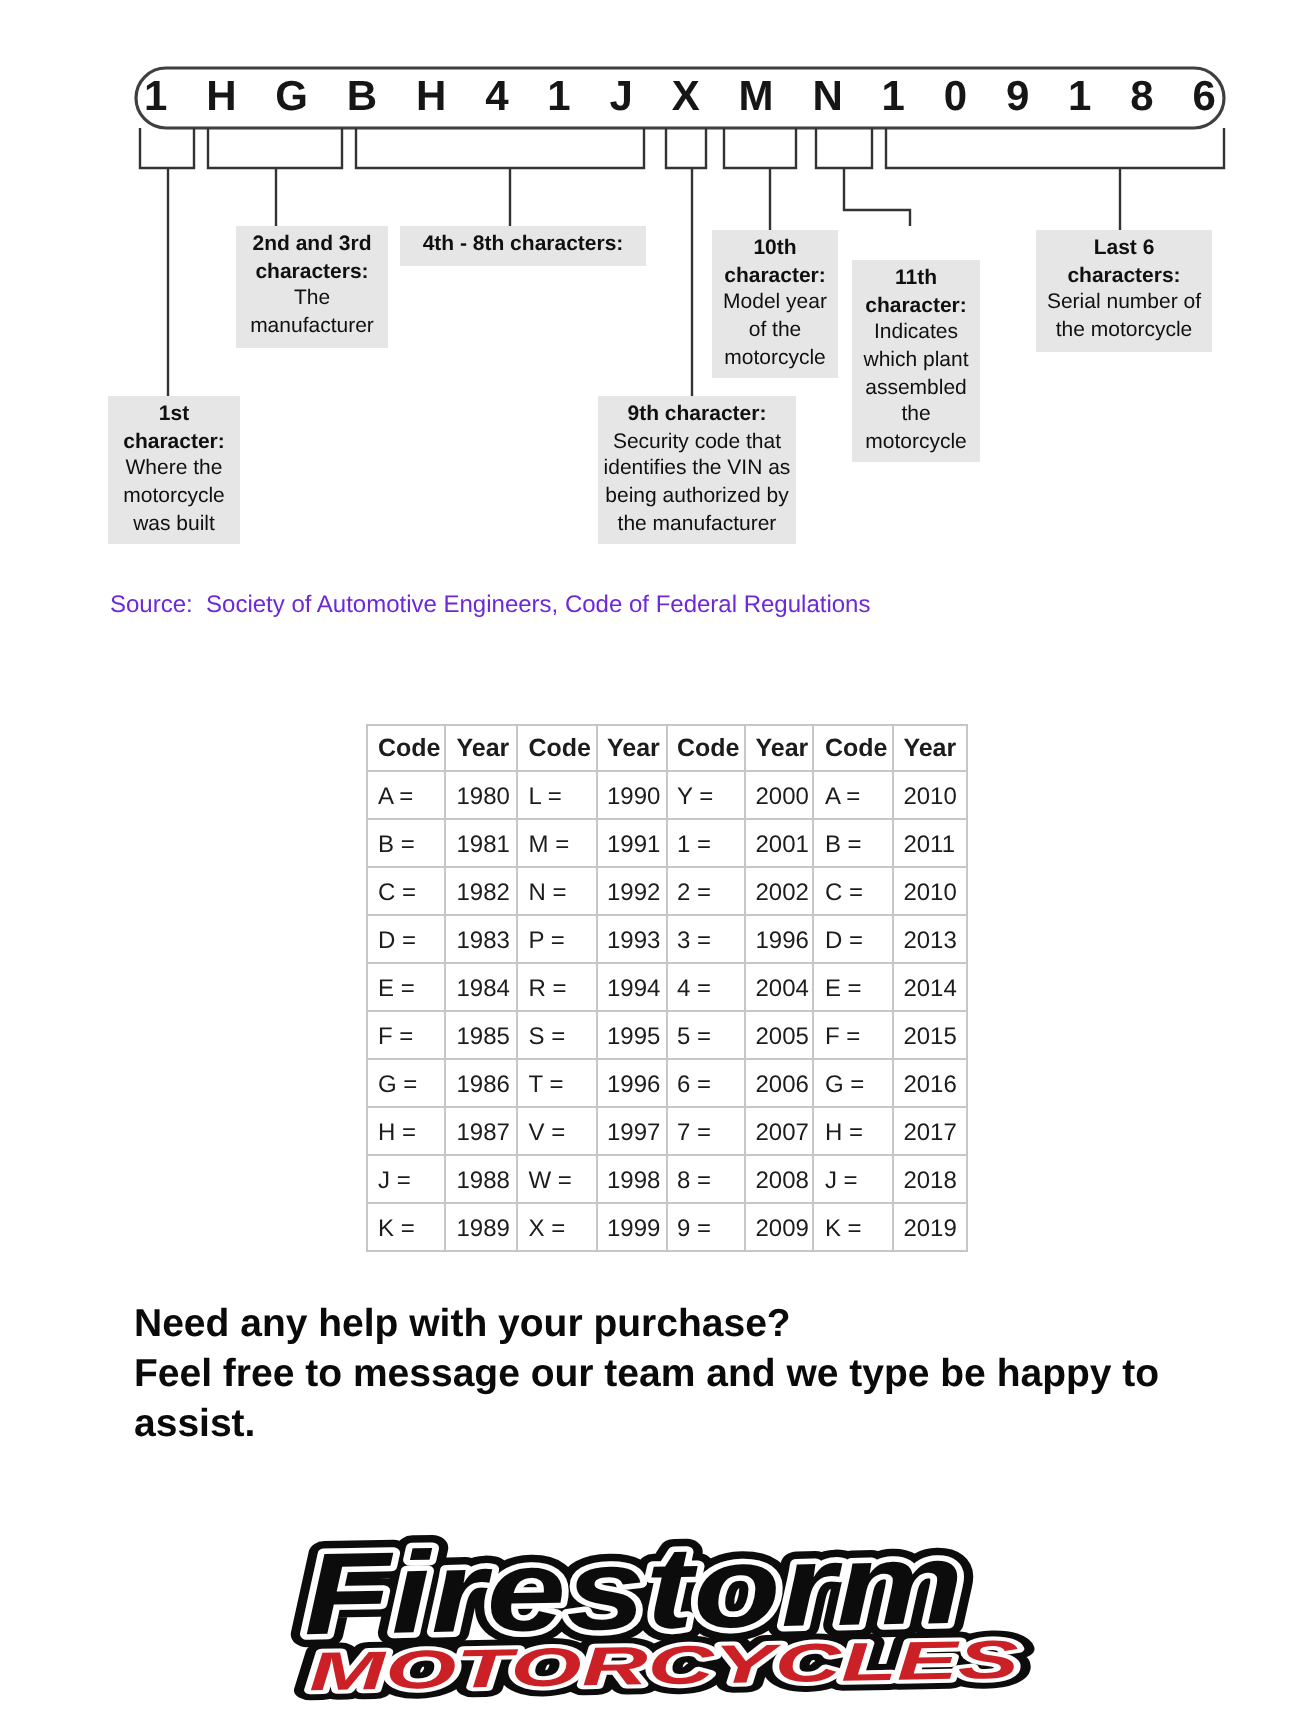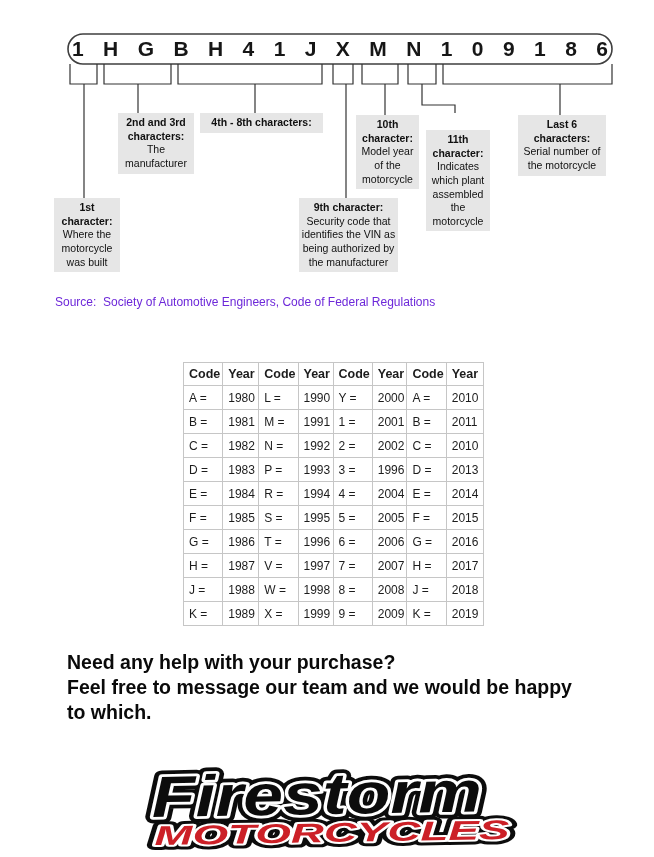--- a/index.html
+++ b/index.html
@@ -255,21 +255,21 @@
         <td>2009</td>
         <td>K =</td>
         <td>2019</td>
       </tr>
     </tbody>
 </table>
 
 <div id="help-block">
   <div class="inner">
     <div>Need any help with your purchase?</div>
-    <div>Feel free to message our team and we would be happy to which.</div>
+    <div>Feel free to message our team and we type be happy to assist.</div>
   </div>
 </div>
 
 <div id="logo-wrap">
   <svg width="400" height="100" viewBox="0 0 400 100">
     <g transform="rotate(-1 200 50)" font-family="Liberation Sans, sans-serif" font-style="italic" font-weight="bold">
 
       <text x="22" y="54" font-size="58" textLength="330" lengthAdjust="spacingAndGlyphs" fill="#0c0c0c" stroke="#0c0c0c" stroke-width="13" stroke-linejoin="round" paint-order="stroke">Firestorm</text>
       <text x="22" y="54" font-size="58" textLength="330" lengthAdjust="spacingAndGlyphs" fill="none" stroke="#ffffff" stroke-width="5.5" stroke-linejoin="round" paint-order="stroke">Firestorm</text>
       <text x="22" y="54" font-size="58" textLength="330" lengthAdjust="spacingAndGlyphs" fill="#0c0c0c">Firestorm</text>

